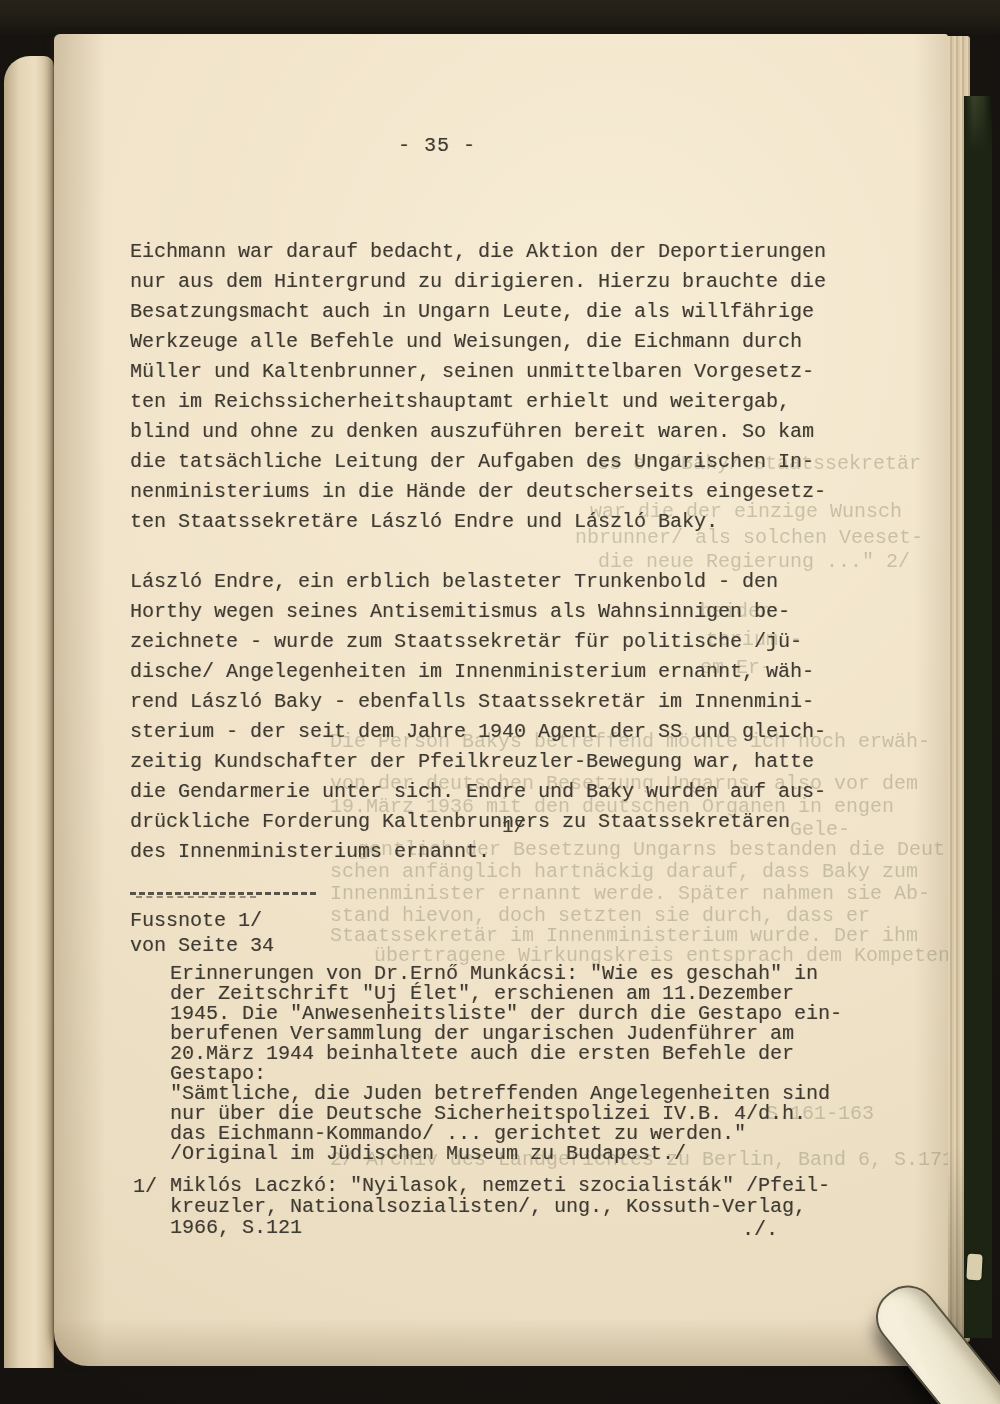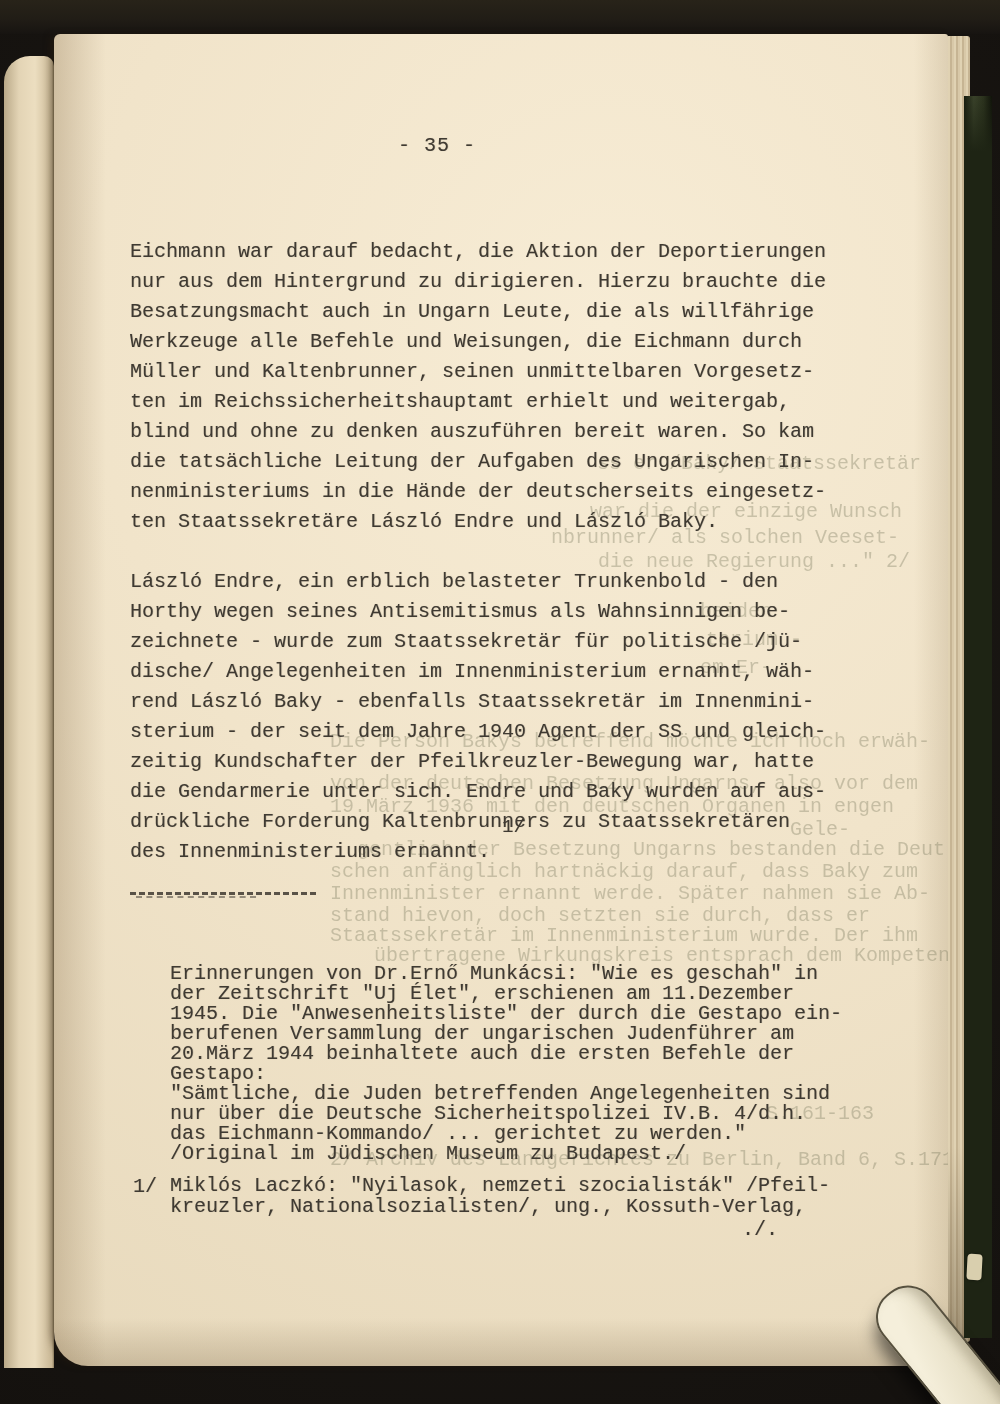--- a/index.html
+++ b/index.html
@@ -86,21 +86,21 @@
 
 <div id="canvas">
 
   <div class="top-band"></div>
   <div class="left-edge"></div>
   <div class="page"></div>
 
   <div id="ghost">
       <span class="ghost-line" style="left: 597px; top: 452px;">ss er /Baky/ Staatssekretär</span>
       <span class="ghost-line" style="left: 590px; top: 500px;">war die der einzige Wunsch</span>
-      <span class="ghost-line" style="left: 551px; top: 526px;">nbrunner/ als solchen Veeset-</span>
+      <span class="ghost-line" style="left: 575px; top: 526px;">nbrunner/ als solchen Veeset-</span>
       <span class="ghost-line" style="left: 598px; top: 550px;">die neue Regierung ..." 2/</span>
       <span class="ghost-line" style="left: 700px; top: 600px;">beiden</span>
       <span class="ghost-line" style="left: 706px; top: 628px;">terium -</span>
       <span class="ghost-line" style="left: 700px; top: 656px;">em Er-</span>
       <span class="ghost-line" style="left: 330px; top: 730px;">Die Person Bakys betreffend möchte ich noch erwäh-</span>
       <span class="ghost-line" style="left: 330px; top: 772px;">von der deutschen Besetzung Ungarns, also vor dem</span>
       <span class="ghost-line" style="left: 330px; top: 795px;">19.März 1936 mit den deutschen Organen in engen</span>
       <span class="ghost-line" style="left: 790px; top: 818px;">Gele-</span>
       <span class="ghost-line" style="left: 330px; top: 838px; margin-left: 27px;">gentlich der Besetzung Ungarns bestanden die Deut-</span>
       <span class="ghost-line" style="left: 330px; top: 860px;">schen anfänglich hartnäckig darauf, dass Baky zum</span>
@@ -116,26 +116,27 @@
 
   <div class="txt para p1"><div>Eichmann war darauf bedacht, die Aktion der Deportierungen</div><div>nur aus dem Hintergrund zu dirigieren. Hierzu brauchte die</div><div>Besatzungsmacht auch in Ungarn Leute, die als willfährige</div><div>Werkzeuge alle Befehle und Weisungen, die Eichmann durch</div><div>Müller und Kaltenbrunner, seinen unmittelbaren Vorgesetz-</div><div>ten im Reichssicherheitshauptamt erhielt und weitergab,</div><div>blind und ohne zu denken auszuführen bereit waren. So kam</div><div>die tatsächliche Leitung der Aufgaben des Ungarischen In-</div><div>nenministeriums in die Hände der deutscherseits eingesetz-</div><div>ten Staatssekretäre László Endre und László Baky.</div></div>
 
   <div class="txt para p2"><div>László Endre, ein erblich belasteter Trunkenbold - den</div><div>Horthy wegen seines Antisemitismus als Wahnsinnigen be-</div><div>zeichnete - wurde zum Staatssekretär für politische /jü-</div><div>dische/ Angelegenheiten im Innenministerium ernannt, wäh-</div><div>rend László Baky - ebenfalls Staatssekretär im Innenmini-</div><div>sterium - der seit dem Jahre 1940 Agent der SS und gleich-</div><div>zeitig Kundschafter der Pfeilkreuzler-Bewegung war, hatte</div><div>die Gendarmerie unter sich. Endre und Baky wurden auf aus-</div><div>drückliche Forderung Kaltenbrunners zu Staatssekretären</div><div>des Innenministeriums ernannt.</div></div>
 
   <div class="txt sup-ref">1/</div>
 
   <div class="fn-sep"></div>
   <div class="fn-sep2"></div>
 
+  <div class="txt para fn-head"><div>Fussnote 1/</div><div>von Seite 34</div></div>
 
   <div class="txt fn-block"><div>Erinnerungen von Dr.Ernő Munkácsi: "Wie es geschah" in</div><div>der Zeitschrift "Uj Élet", erschienen am 11.Dezember</div><div>1945. Die "Anwesenheitsliste" der durch die Gestapo ein-</div><div>berufenen Versammlung der ungarischen Judenführer am</div><div>20.März 1944 beinhaltete auch die ersten Befehle der</div><div>Gestapo:</div><div>"Sämtliche, die Juden betreffenden Angelegenheiten sind</div><div>nur über die Deutsche Sicherheitspolizei IV.B. 4/d.h.</div><div>das Eichmann-Kommando/ ... gerichtet zu werden."</div><div>/Original im Jüdischen Museum zu Budapest./</div></div>
 
   <div class="txt fn1-marker">1/</div>
 
-  <div class="txt fn1-block"><div>Miklós Laczkó: "Nyilasok, nemzeti szocialisták" /Pfeil-</div><div>kreuzler, Nationalsozialisten/, ung., Kossuth-Verlag,</div></div>
+  <div class="txt fn1-block"><div>Miklós Laczkó: "Nyilasok, nemzeti szocialisták" /Pfeil-</div><div>kreuzler, Nationalsozialisten/, ung., Kossuth-Verlag,</div><div>1966, S.121</div></div>
 
   <div class="txt end-mark">./.</div>
 
   <div class="page-stack"></div>
   <div class="cover-edge"></div>
   <div class="cover-notch"></div>
   <div class="stick"></div>
 
 </div>
 

